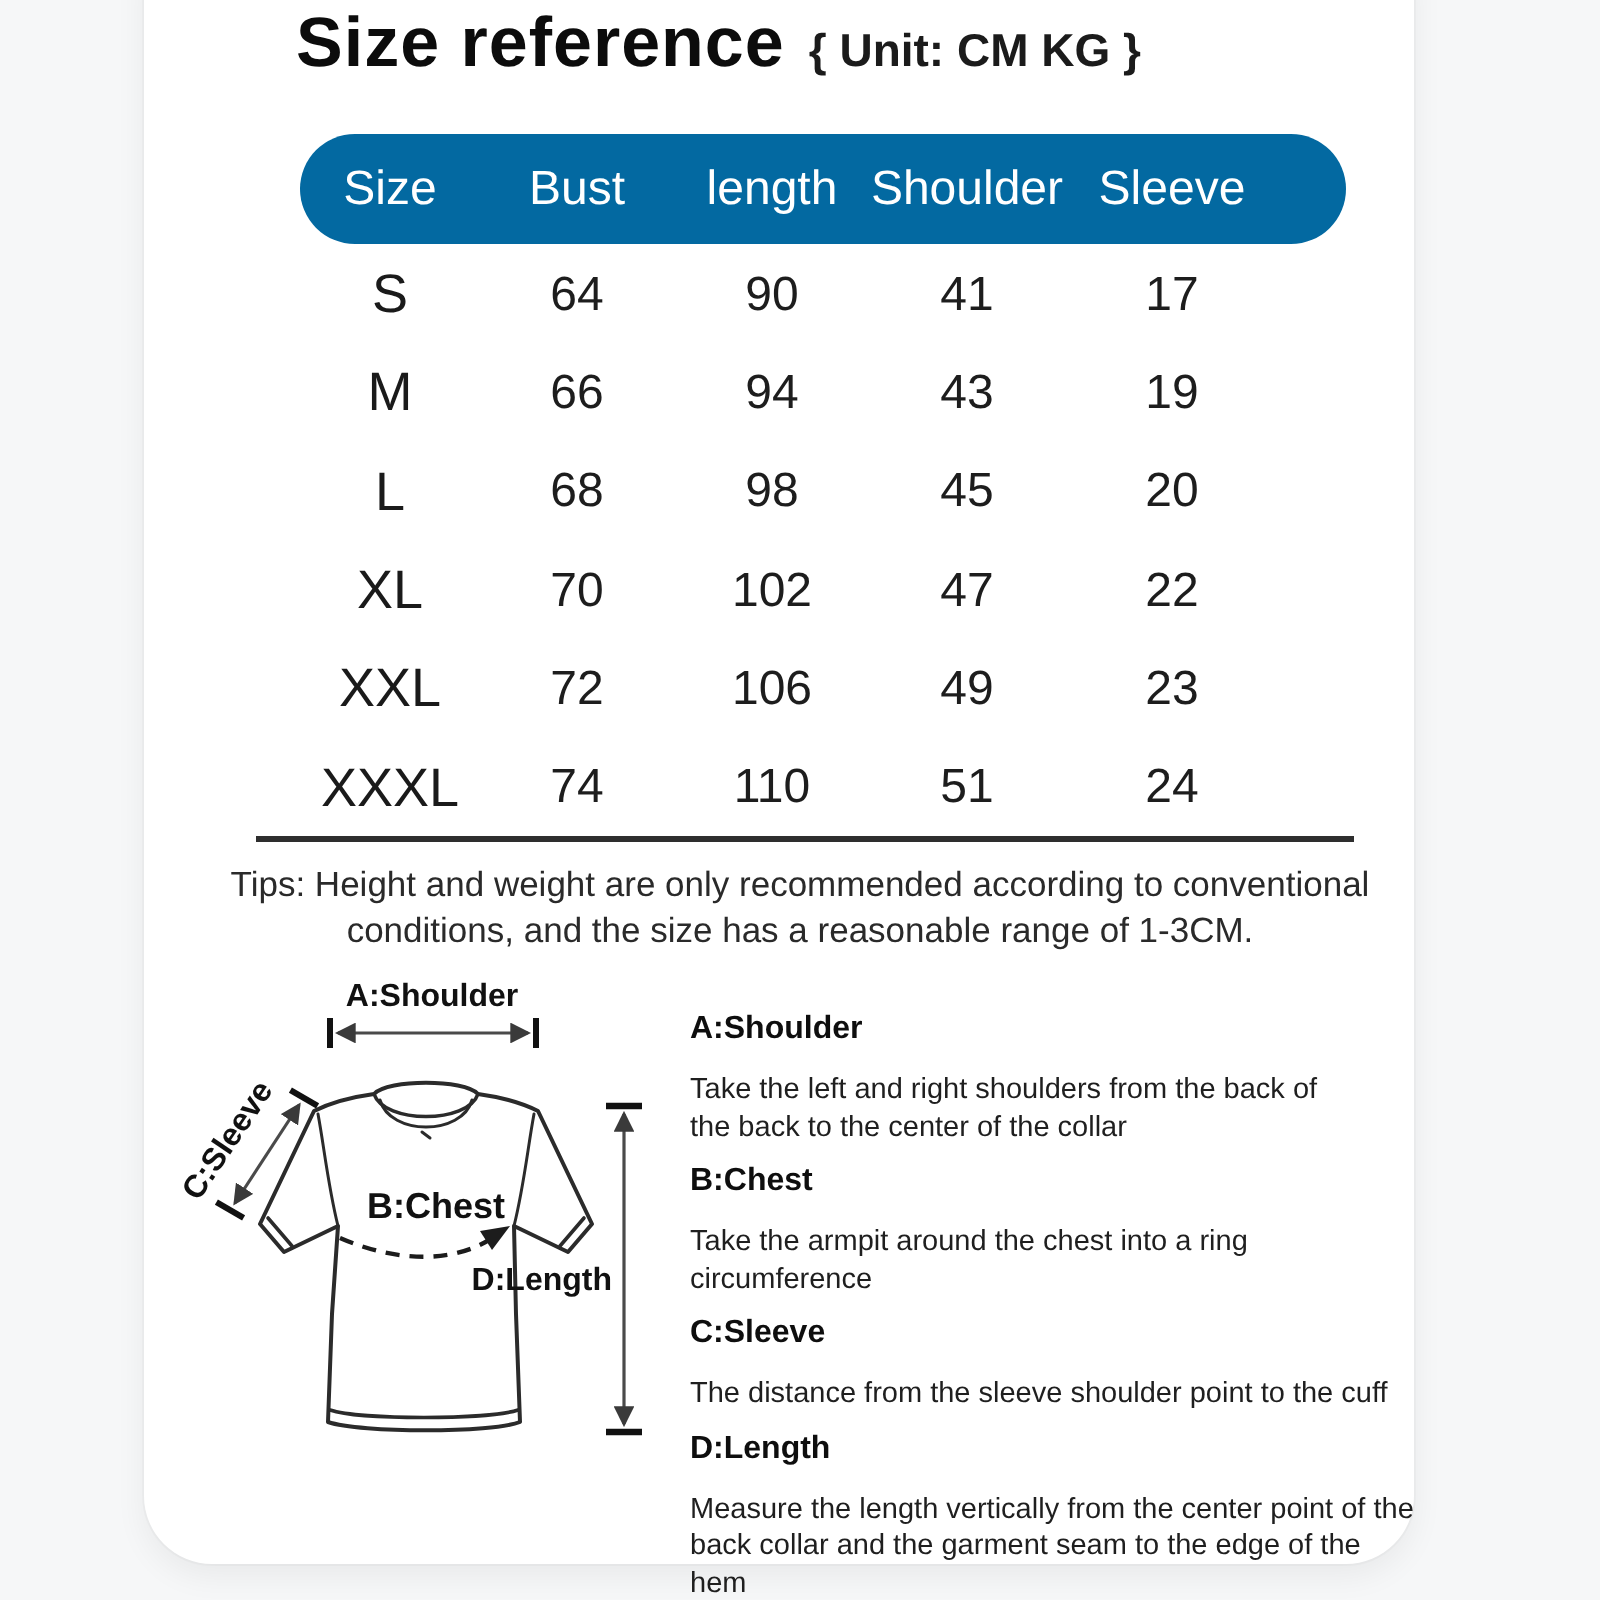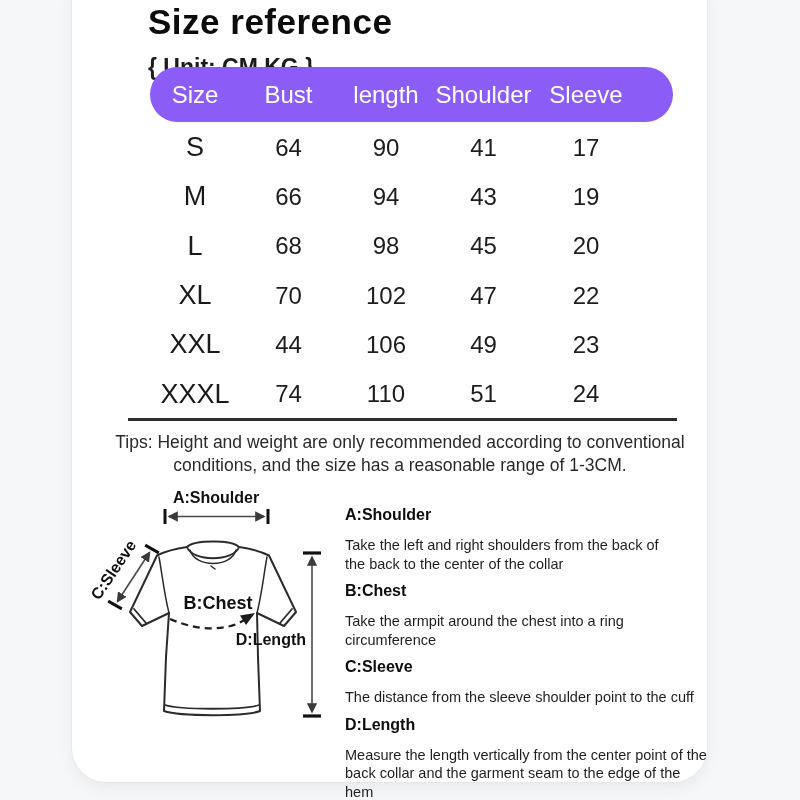--- a/index.html
+++ b/index.html
@@ -14,21 +14,21 @@
 
   .card{
     position:absolute;left:72px;top:-40px;width:635px;height:822px;
     background:#ffffff;border-radius:34px;
     box-shadow:0 0 0 1px rgba(0,0,0,.025), 0 6px 16px rgba(0,0,0,.06);
   }
 
   
   .title-row{
     position:absolute;left:148px;top:2px;
-    display:flex;align-items:baseline;gap:12px;white-space:nowrap;flex-direction:column;
+    display:flex;align-items:baseline;gap:12px;white-space:nowrap;
   }
   .title{font-size:35px;font-weight:bold;letter-spacing:.5px;color:#0c0c0c;}
   .unit{font-size:23px;font-weight:700;color:#1b1b1b;}
 
   
   .grid5{
     display:grid;
     grid-template-columns:90px 97px 98px 97px 108px;
     align-items:center;text-align:center;
   }
@@ -70,21 +70,21 @@
 <body>
 
 <div id="stage">
   <div class="card"></div>
 
   <div class="title-row">
     <span class="title">Size reference</span>
     <span class="unit">{ Unit: CM KG }</span>
   </div>
 
-  <div class="head-pill" style="background:#8b5cf6;color:#ffffff;">
+  <div class="head-pill" style="background:#0369a1;color:#ffffff;">
     <div class="grid5">
       <span class="head-cell">Size</span>
       <span class="head-cell">Bust</span>
       <span class="head-cell">length</span>
       <span class="head-cell">Shoulder</span>
       <span class="head-cell">Sleeve</span>
     </div>
   </div>
 
   <div class="rows">
@@ -111,21 +111,21 @@
     </div>
     <div class="grid5 t-row">
       <span class="cell-size">XL</span>
       <span class="cell-num">70</span>
       <span class="cell-num">102</span>
       <span class="cell-num">47</span>
       <span class="cell-num">22</span>
     </div>
     <div class="grid5 t-row">
       <span class="cell-size">XXL</span>
-      <span class="cell-num">44</span>
+      <span class="cell-num">72</span>
       <span class="cell-num">106</span>
       <span class="cell-num">49</span>
       <span class="cell-num">23</span>
     </div>
     <div class="grid5 t-row">
       <span class="cell-size">XXXL</span>
       <span class="cell-num">74</span>
       <span class="cell-num">110</span>
       <span class="cell-num">51</span>
       <span class="cell-num">24</span>

